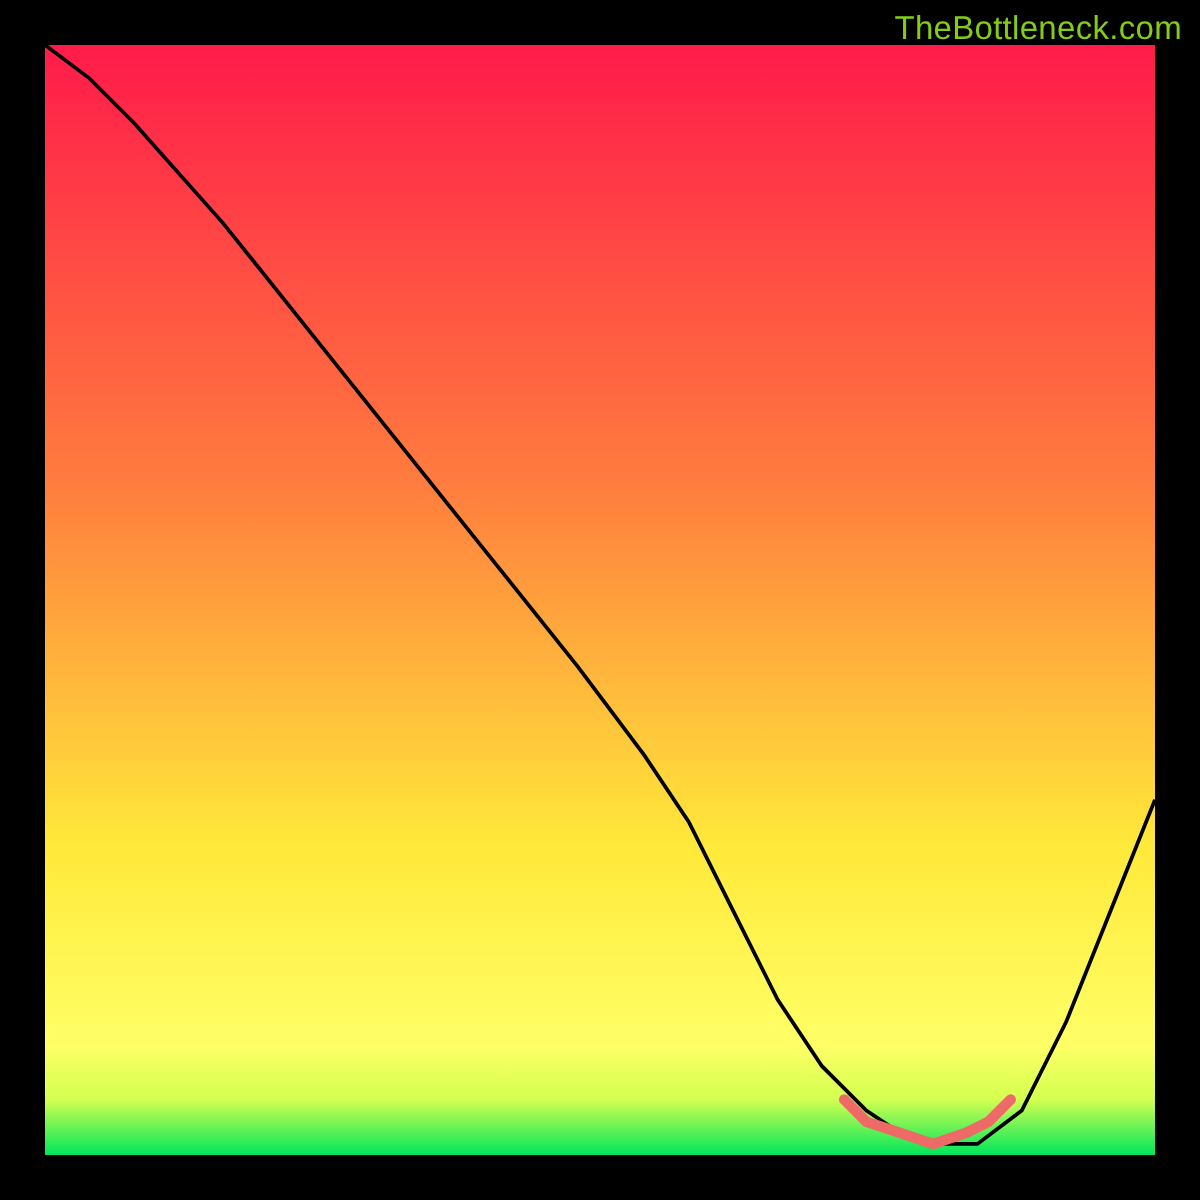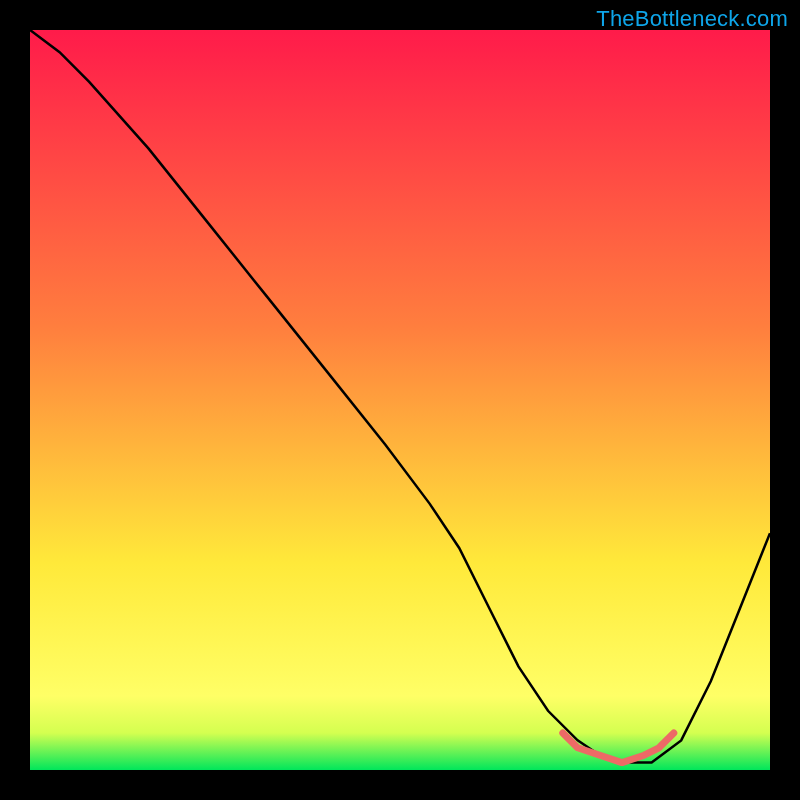--- a/index.html
+++ b/index.html
@@ -13,21 +13,21 @@
   }
   .stage {
     position: relative;
     width: 800px;
     height: 800px;
   }
   .watermark {
     position: absolute;
     top: 6px;
     right: 12px;
-    color: #0ea5e9;
+    color: #84cc16;
     font-size: 22px;
     font-weight: 500;
     z-index: 5;
     letter-spacing: 0.2px;
   }
   .plot-frame {
     position: absolute;
     left: 30px;
     top: 30px;
     width: 740px;

